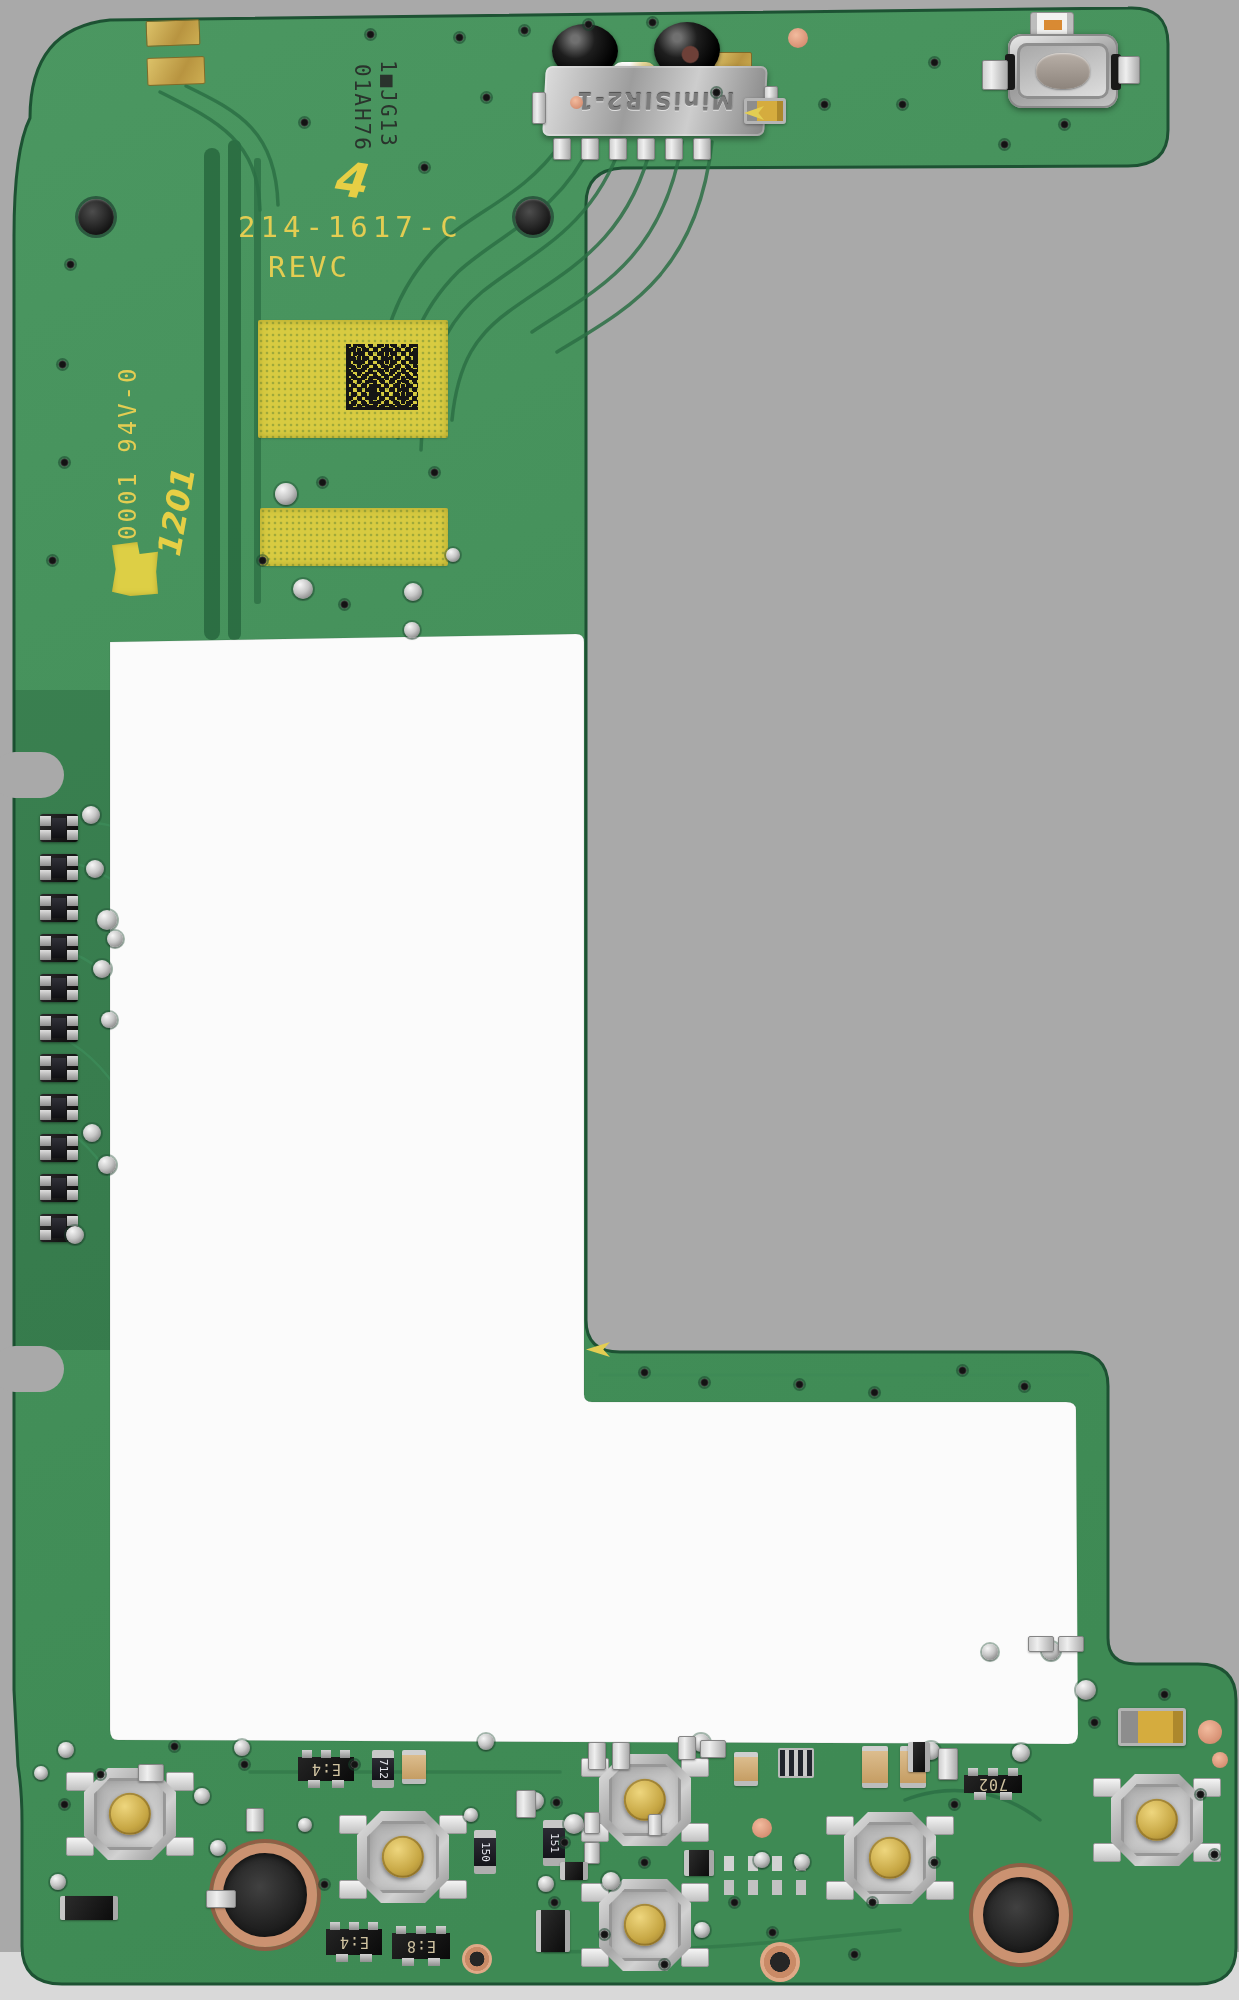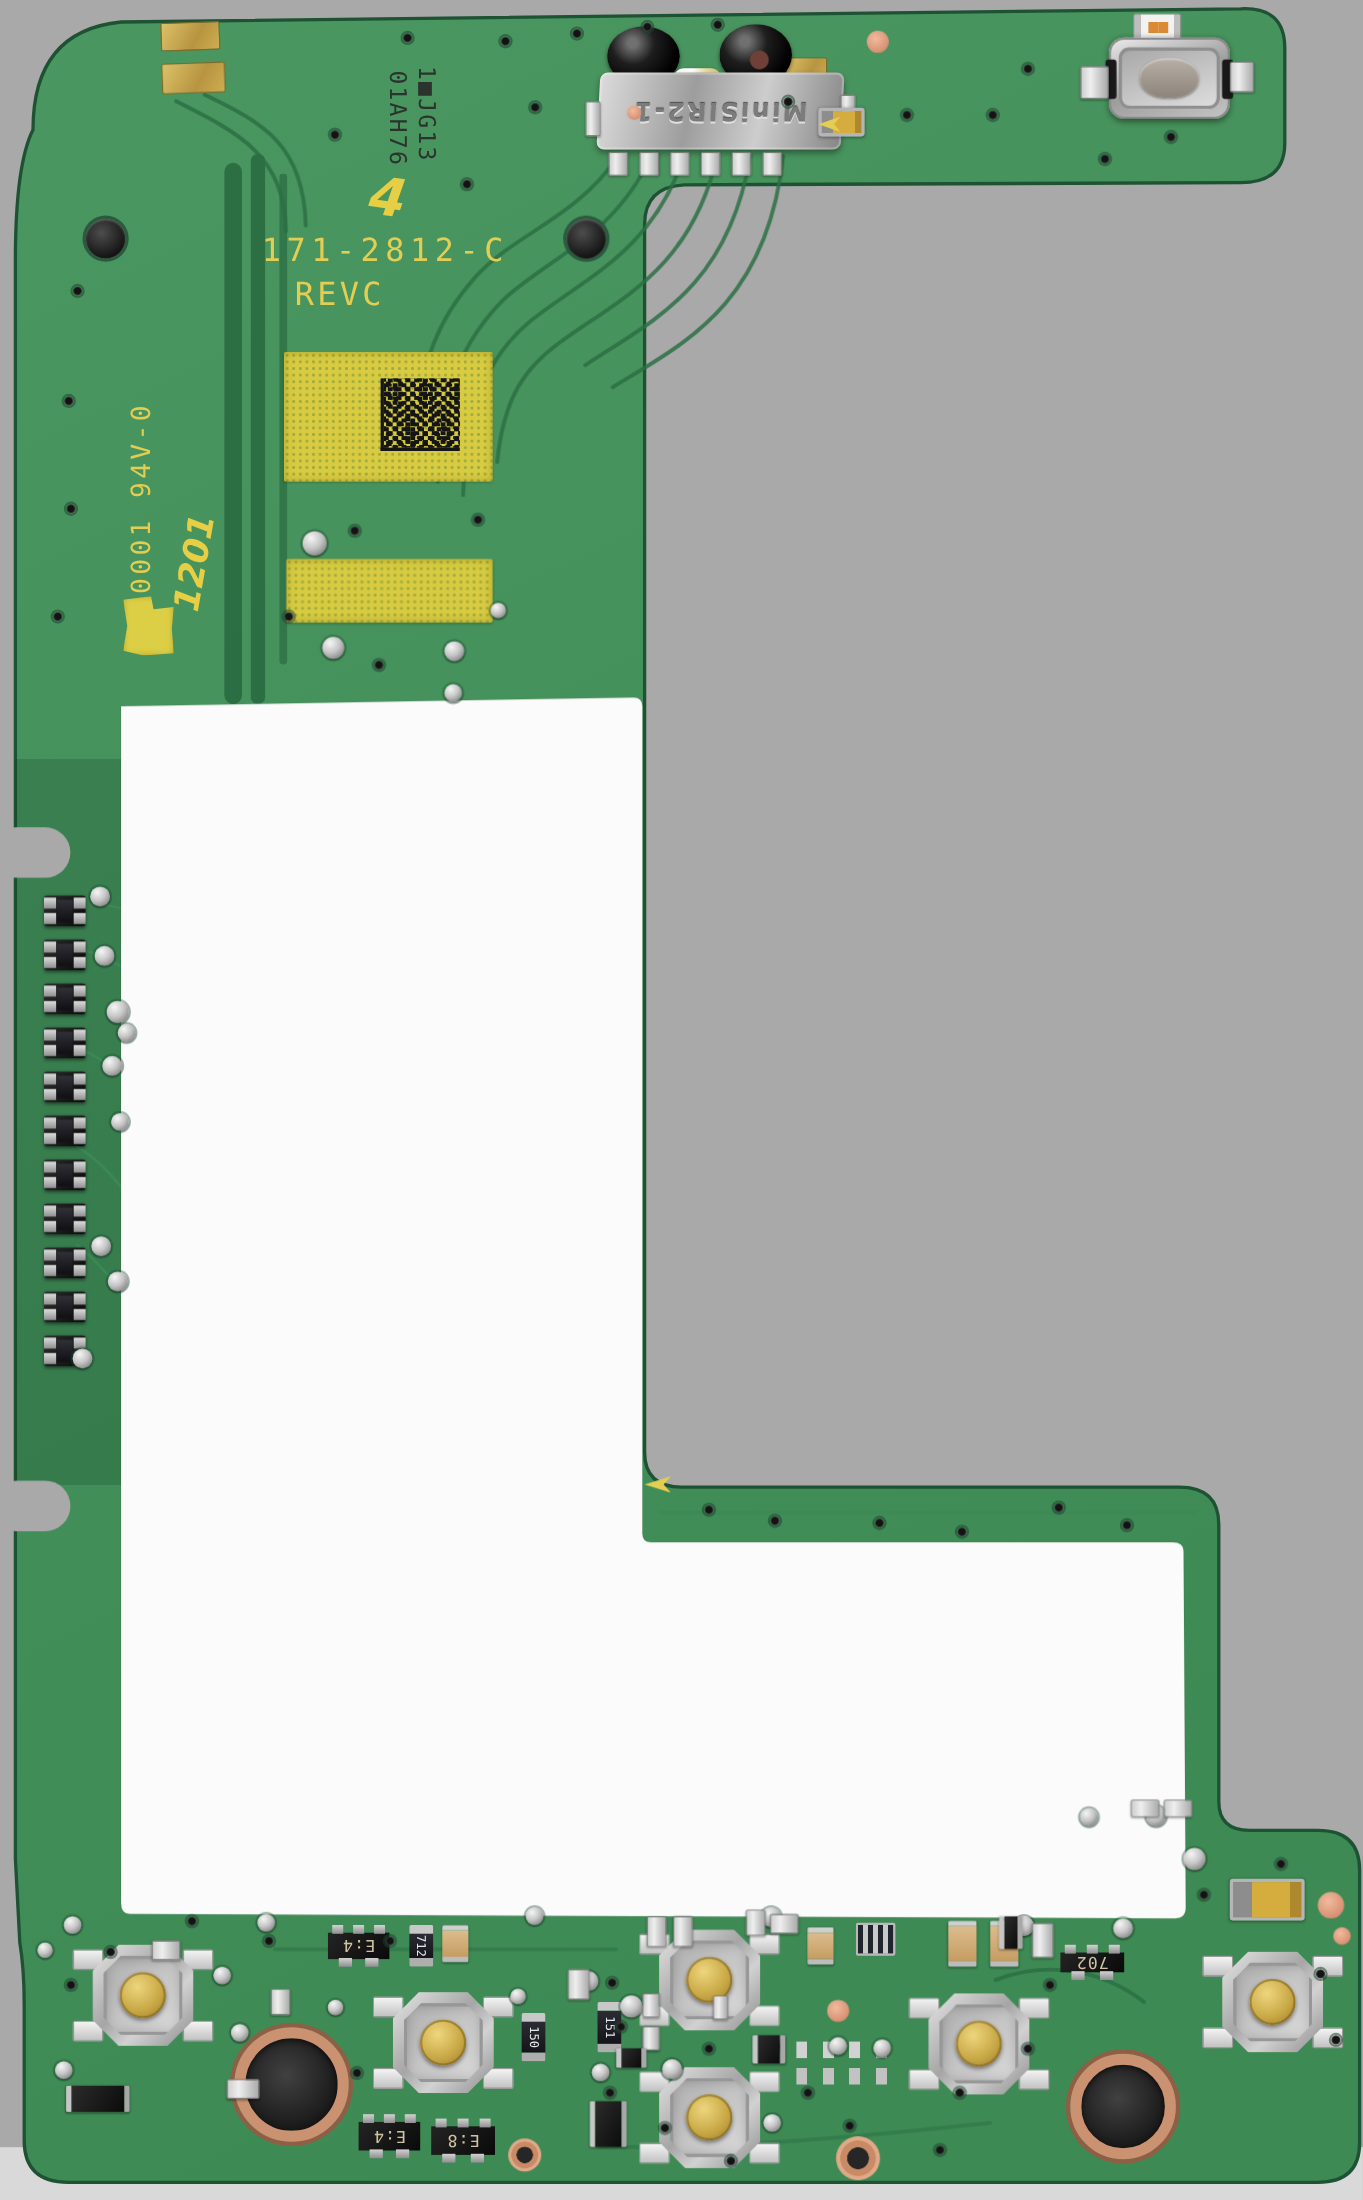--- a/index.html
+++ b/index.html
@@ -192,21 +192,21 @@
     </g>
 
     <path d="M 110 642 L 576 634 Q 584 634 584 642 L 584 1394 Q 584 1402 592 1402
          L 1066 1402 Q 1076 1402 1076 1410 L 1078 1734 Q 1078 1744 1068 1744
          L 118 1740 Q 110 1740 110 1730 Z" fill="#fbfbfb" stroke="rgba(0,0,0,0.08)" stroke-width="1"></path>
 
     <rect x="-8" y="752" width="72" height="46" rx="23" fill="#a9a9a9"></rect>
     <rect x="-8" y="1346" width="72" height="46" rx="23" fill="#a9a9a9"></rect>
   </svg>
 
-  <div class="abs silk" style="left:238px; top:210px; font-size:29px; letter-spacing:5px;">171-2812-C</div>
+  <div class="abs silk" style="left:238px; top:210px; font-size:29px; letter-spacing:5px;">214-1617-C</div>
   <div class="abs silk" style="left:268px; top:250px; font-size:29px; letter-spacing:3px;">REVC</div>
 
   <div class="abs laser v90" style="left:400px; top:60px; font-size:21px; letter-spacing:2px;">1■JG13</div>
   <div class="abs laser v90" style="left:374px; top:64px; font-size:21px; letter-spacing:2px;">01AH76</div>
 
   <div class="abs hand" style="left:336px; top:152px; font-size:48px; transform:rotate(8deg);">4</div>
 
   <div class="abs silk vm90" style="left:114px; top:540px; font-size:24px; letter-spacing:3px;">0001 94V-0</div>
   <div class="abs ullogo" style="left:112px; top:542px; width:46px; height:54px;"></div>
 

